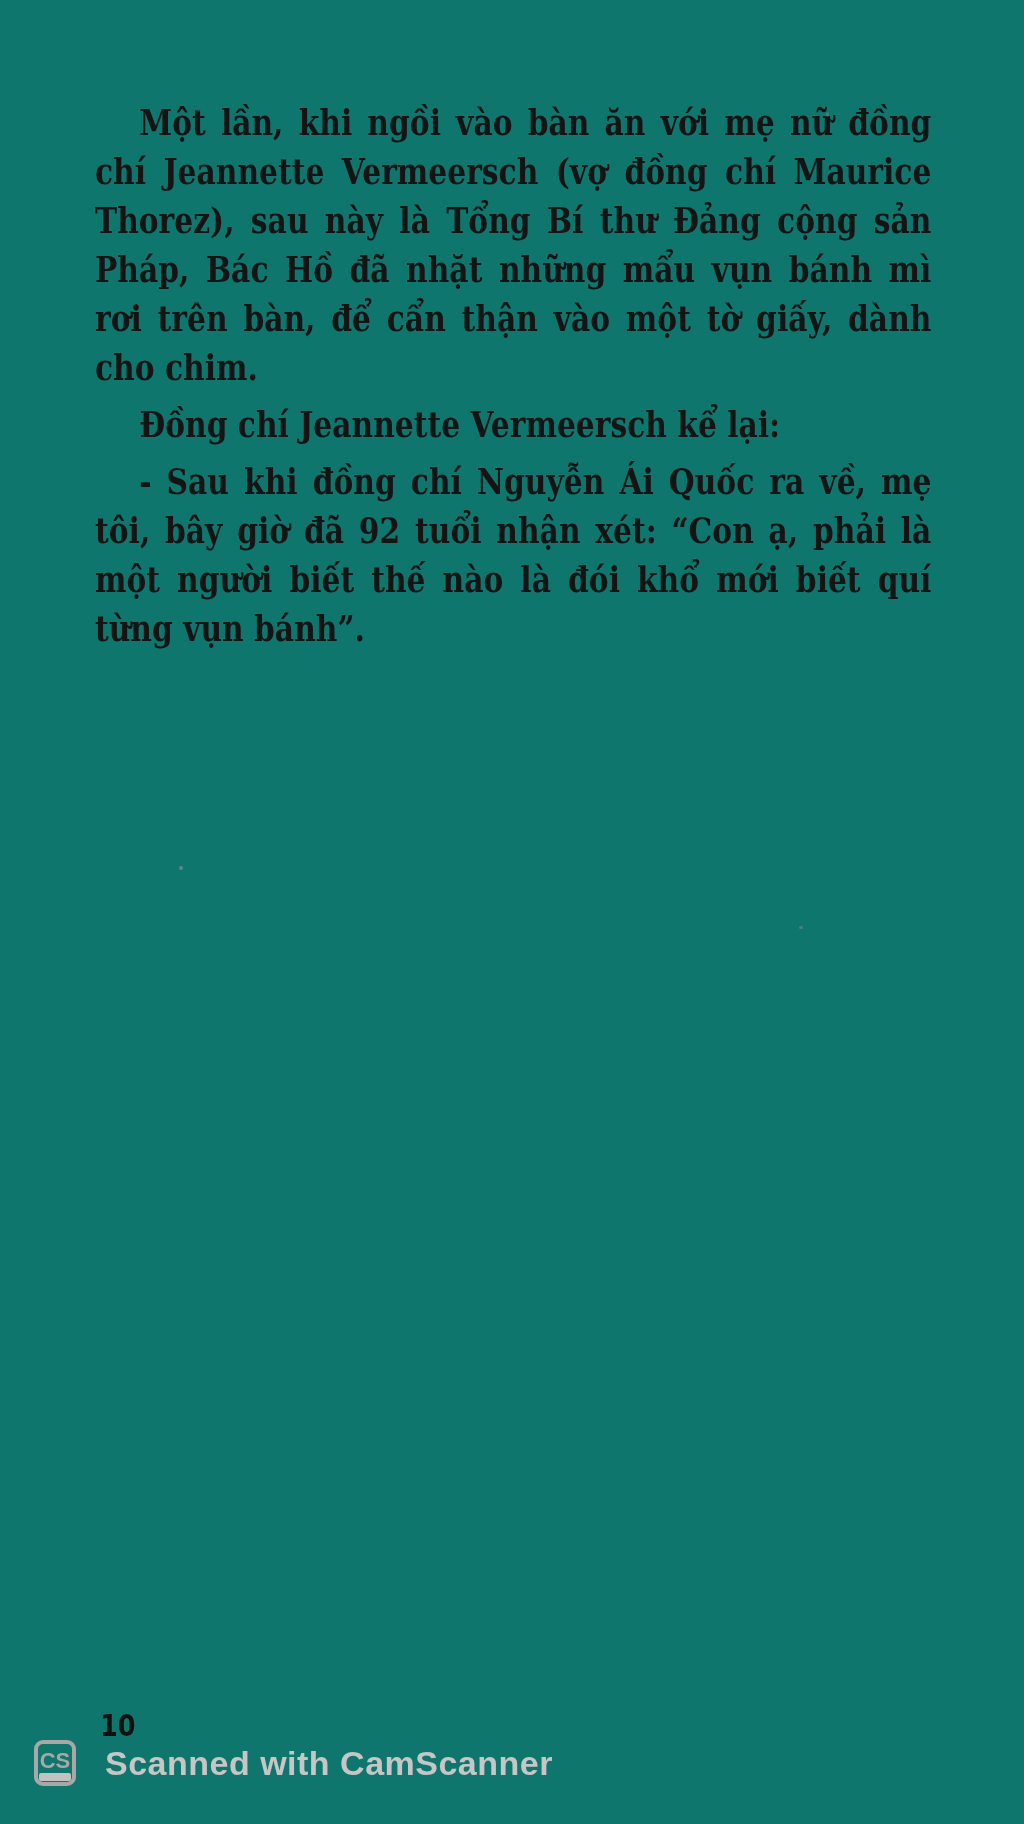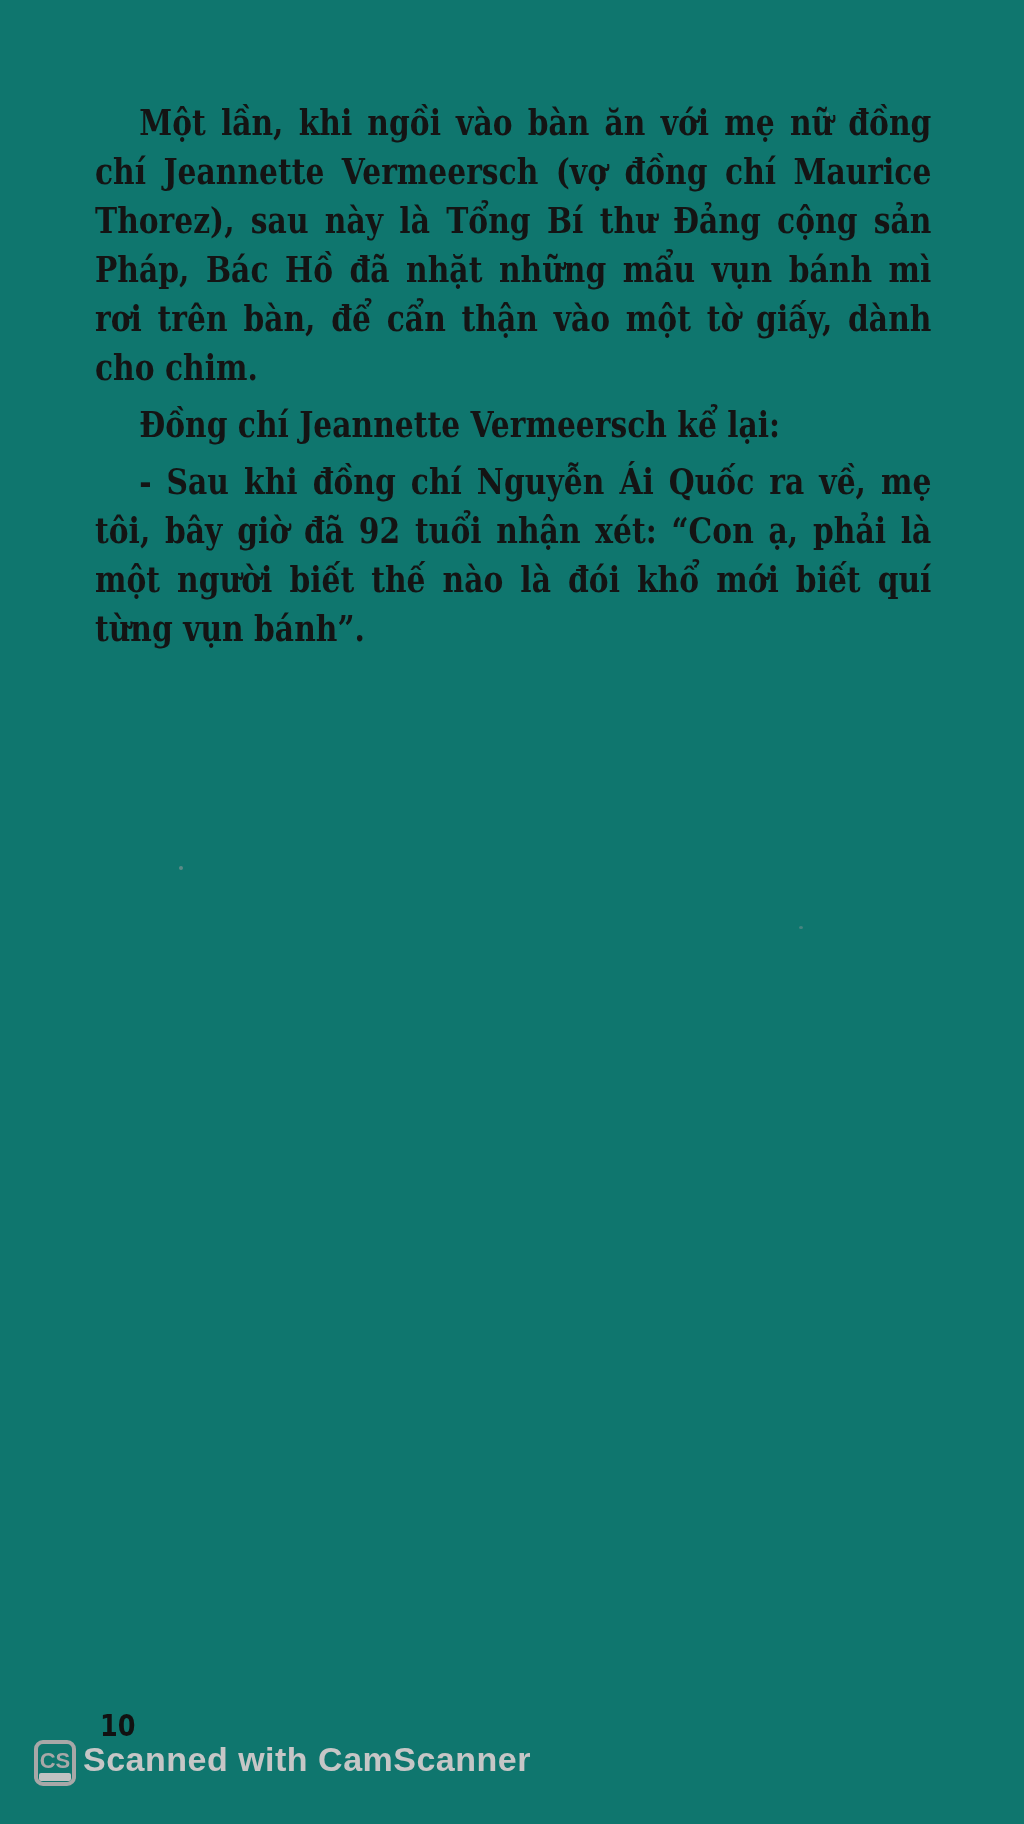--- a/index.html
+++ b/index.html
@@ -45,21 +45,22 @@
     font-size: 30px;
     transform: scaleX(0.85);
     transform-origin: left top;
   }
   
   .watermark {
     position: absolute;
     left: 34px;
     top: 1740px;
     display: flex;
-    gap: 7px;
+    align-items: center;
+    gap: 29px;
   }
   .cs-logo {
     display: block;
     width: 42px;
     height: 46px;
   }
   .wm-text {
     font-family: "Liberation Sans", sans-serif;
     font-size: 34px;
     font-weight: 700;

